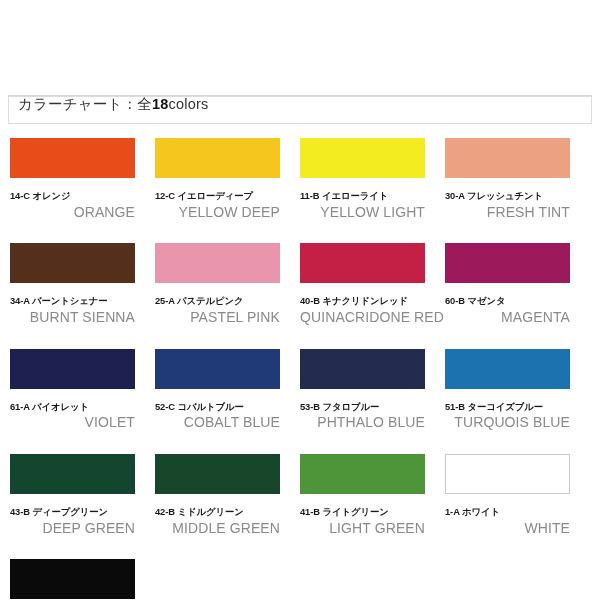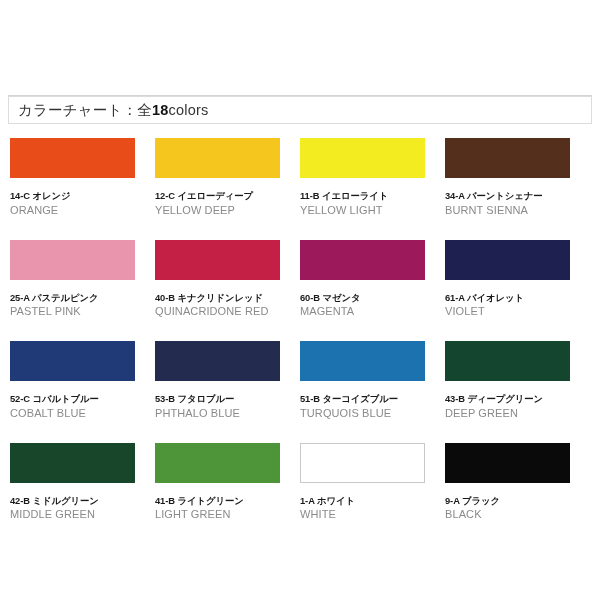--- a/index.html
+++ b/index.html
@@ -38,21 +38,20 @@
   .heading-box {
     position: absolute;
     left: 8px;
     top: 96px;
     width: 584px;
     height: 28px;
     box-sizing: border-box;
     border: 1px solid #dcdcdc;
     background: #ffffff;
     display: flex;
-    align-items: center;
   }
   .heading-text {
     padding-left: 9px;
     font-size: 14.5px;
     letter-spacing: 0.2px;
     color: #333333;
     white-space: nowrap;
     line-height: 1;
   }
   .heading-text .bold-num {
@@ -90,26 +89,27 @@
     margin-top: 12px;
     font-size: 9.4px;
     font-weight: bold;
     color: #1a1a1a;
     white-space: nowrap;
     line-height: 1.25;
     letter-spacing: -0.1px;
   }
   .label-en {
     margin-top: 2px;
-    font-size: 11px;
+    font-size: 14px;
     font-weight: normal;
     color: #8a8a8a;
     white-space: nowrap;
     line-height: 1.25;
     letter-spacing: 0.1px;
+    text-align: right;
   }
 </style>
 </head>
 <body>
 
 <div class="page">
 
   <div class="top-rule"></div>
 
   <div class="heading-box">
@@ -126,20 +126,25 @@
         <div class="swatch" style="background: rgb(245, 198, 30);"></div>
         <div class="label-ja">12-C イエローディープ</div>
         <div class="label-en">YELLOW DEEP</div>
       </div>
       <div class="cell">
         <div class="swatch" style="background: rgb(242, 236, 33);"></div>
         <div class="label-ja">11-B イエローライト</div>
         <div class="label-en">YELLOW LIGHT</div>
       </div>
       <div class="cell">
+        <div class="swatch" style="background: rgb(237, 161, 131);"></div>
+        <div class="label-ja">30-A フレッシュチント</div>
+        <div class="label-en">FRESH TINT</div>
+      </div>
+      <div class="cell">
         <div class="swatch" style="background: rgb(84, 48, 28);"></div>
         <div class="label-ja">34-A バーントシェナー</div>
         <div class="label-en">BURNT SIENNA</div>
       </div>
       <div class="cell">
         <div class="swatch" style="background: rgb(233, 149, 174);"></div>
         <div class="label-ja">25-A パステルピンク</div>
         <div class="label-en">PASTEL PINK</div>
       </div>
       <div class="cell">

